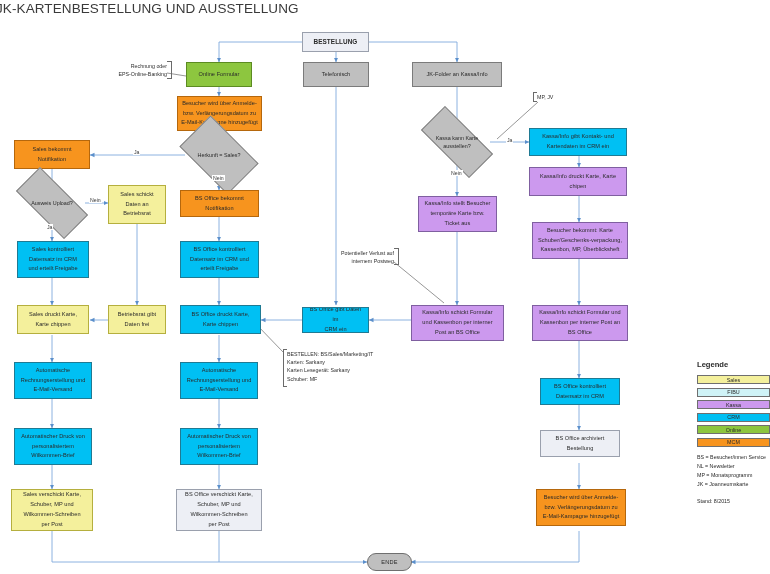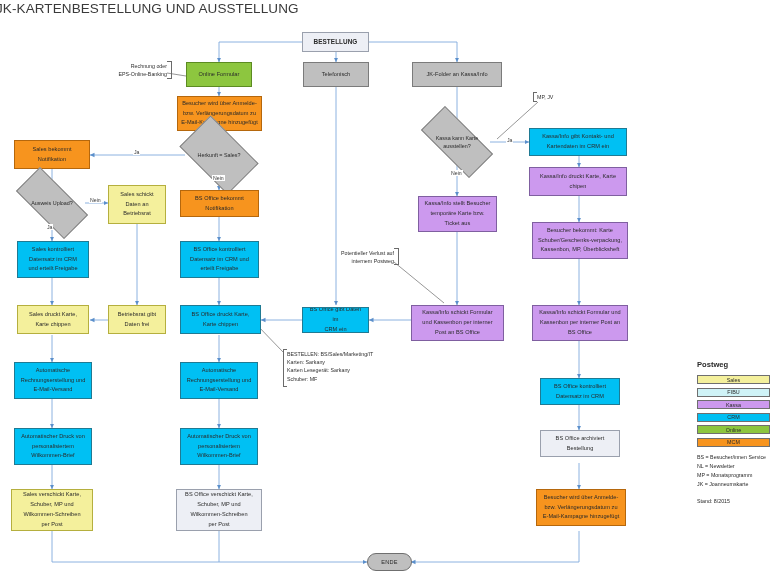--- a/index.html
+++ b/index.html
@@ -385,21 +385,21 @@
   <div class="note left" style="left:537px;top:93px;width:40px;">MP, JV</div>
   <div class="note-brace lft" style="left:533px;top:92px;width:4px;height:10px;"></div>
 
   <div class="note right" style="left: 320px; top: 249px; width: 74px; white-space: normal;">Potentieller Verlust auf<br>internem Postweg</div>
   <div class="note-brace" style="left:394px;top:248px;width:5px;height:17px;"></div>
 
   <div class="note left" style="left: 287px; top: 350px; width: 130px; white-space: normal;">BESTELLEN: BS/Sales/Marketing/IT<br>Karten: Sarkany<br>Karten Lesegerät: Sarkany<br>Schuber: MF</div>
   <div class="note-brace lft" style="left:283px;top:349px;width:4px;height:38px;"></div>
 
   <div id="legend">
-    <div class="lg-title">Postweg</div>
+    <div class="lg-title">Legende</div>
 
     <div class="lg-row" style="background:#F4F09C;">
       <span>Sales</span>
     </div>
     <div class="lg-row" style="background:#CFF3F7;">
       <span>FIBU</span>
     </div>
     <div class="lg-row" style="background:#CC99EE;">
       <span>Kassa</span>
     </div>

